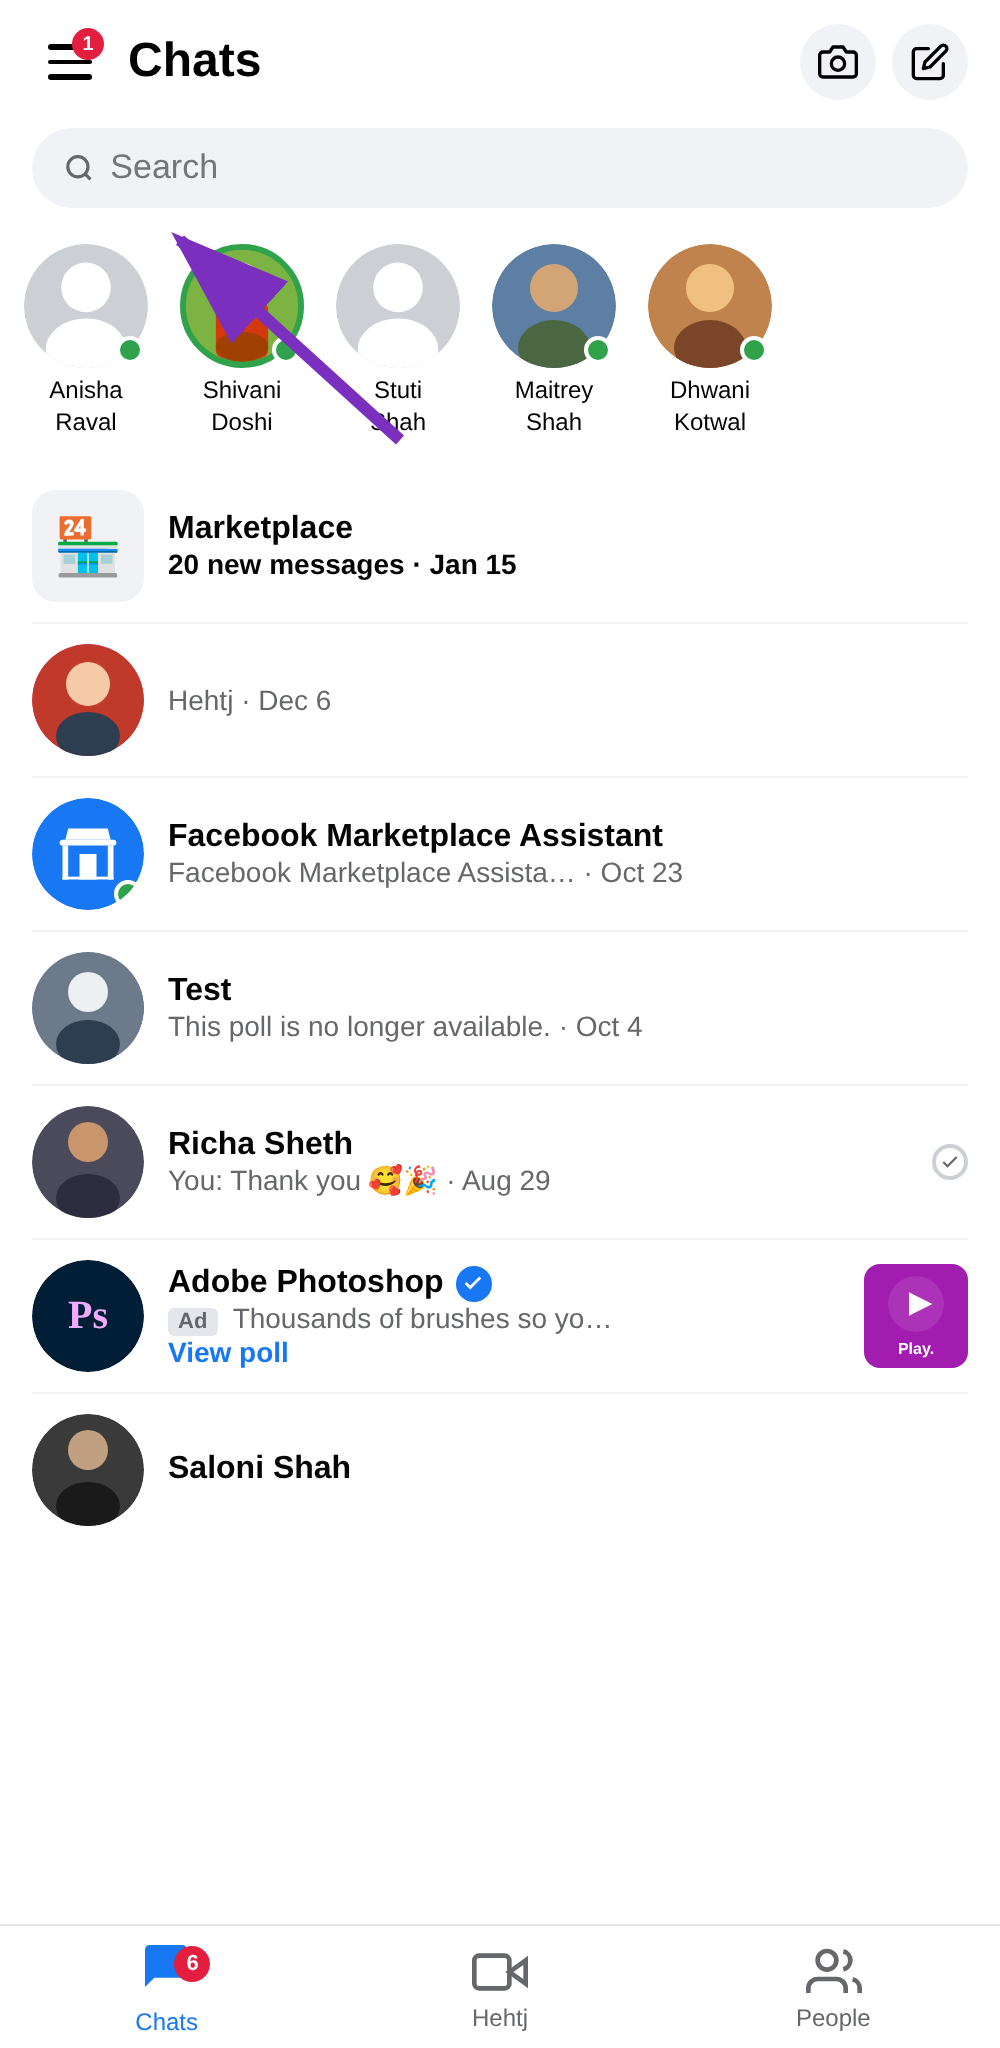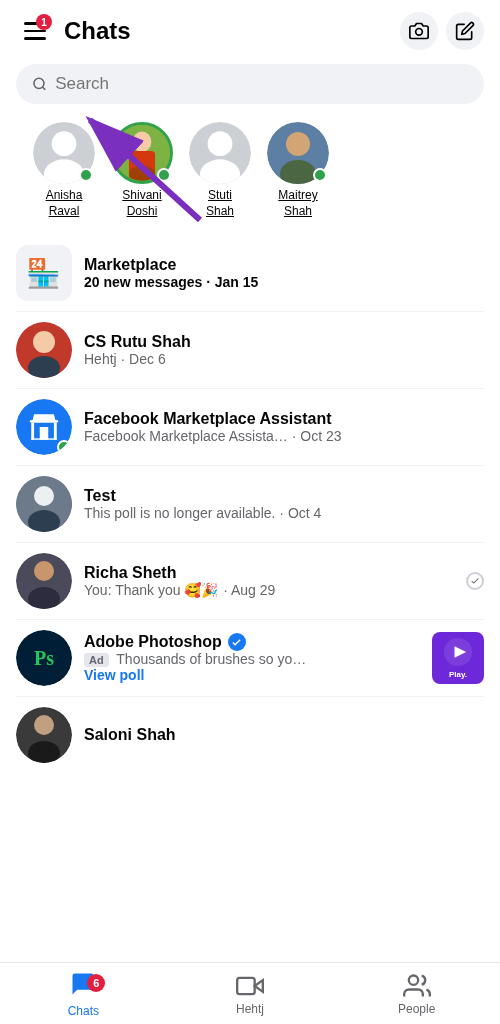--- a/index.html
+++ b/index.html
@@ -99,23 +99,22 @@
       font-size: 17px;
       color: #65676b;
       outline: none;
       width: 100%;
     }
 
     
     .stories-row {
       display: flex;
       gap: 16px;
-      padding: 8px 16px 16px 33px;
+      padding: 8px 16px 16px 12px;
       overflow-x: auto;
-      text-decoration: underline;
     }
     .stories-row::-webkit-scrollbar { display: none; }
     .story-item {
       display: flex;
       flex-direction: column;
       align-items: center;
       gap: 4px;
       cursor: pointer;
       min-width: 60px;
     }
@@ -302,21 +301,21 @@
     }
     .view-more-link {
       color: #1877f2;
       font-size: 14px;
       font-weight: 600;
     }
     .ad-play-thumb {
       width: 52px;
       height: 52px;
       border-radius: 8px;
-      background: #6d28d9;
+      background: #a21caf;
       display: flex;
       align-items: center;
       justify-content: center;
       flex-direction: column;
       gap: 2px;
       font-size: 9px;
       color: #fff;
       font-weight: 700;
       overflow: hidden;
       position: relative;
@@ -517,20 +516,33 @@
           <circle cx="31" cy="31" r="31" fill="#5c7fa3"></circle>
           <circle cx="31" cy="22" r="12" fill="#d4a574"></circle>
           <ellipse cx="31" cy="52" rx="18" ry="14" fill="#4a6741"></ellipse>
         </svg>
       </div>
       <div class="online-dot"></div>
     </div>
     <span class="story-name">Maitrey<br>Shah</span>
   </div>
 
+  <div class="story-item">
+    <div class="story-avatar-wrap">
+      <div class="story-avatar">
+        <svg viewBox="0 0 62 62" width="62" height="62">
+          <circle cx="31" cy="31" r="31" fill="#c0834e"></circle>
+          <circle cx="31" cy="22" r="12" fill="#f0c080"></circle>
+          <ellipse cx="31" cy="52" rx="18" ry="14" fill="#7a4528"></ellipse>
+        </svg>
+      </div>
+      <div class="online-dot"></div>
+    </div>
+    <span class="story-name">Dhwani<br>Kotwal</span>
+  </div>
 </div>
 
 <div class="chat-list">
 
   <div class="chat-item">
     <div class="chat-avatar marketplace">
       <div class="marketplace-icon">🏪</div>
     </div>
     <div class="chat-info">
       <div class="chat-name unread">
@@ -549,21 +561,20 @@
     <div class="chat-avatar">
       <div class="img-cs" style="width:56px;height:56px;border-radius:50%;background:linear-gradient(135deg,#f093fb,#f5576c);">
         <svg viewBox="0 0 56 56" width="56" height="56">
           <circle cx="28" cy="28" r="28" fill="#c0392b"></circle>
           <circle cx="28" cy="20" r="11" fill="#f5cba7"></circle>
           <ellipse cx="28" cy="46" rx="16" ry="12" fill="#2c3e50"></ellipse>
         </svg>
       </div>
     </div>
     <div class="chat-info">
-      <div class="chat-name">CS Rutu Shah</div>
       <div class="chat-preview">Hehtj · Dec 6</div>
     </div>
   </div>
   <div class="divider"></div>
 
   <div class="chat-item">
     <div class="chat-avatar" style="position:relative;">
       <div class="avatar-fb" style="width:56px;height:56px;border-radius:50%;background:#1877f2;display:flex;align-items:center;justify-content:center;">
         <svg width="34" height="34" viewBox="0 0 24 24" fill="#fff">
           <path d="M20 7H4l1-4h14l1 4z"></path>
@@ -617,21 +628,21 @@
         <svg width="10" height="10" viewBox="0 0 24 24" fill="none" stroke="#65676b" stroke-width="2.5">
           <polyline points="20 6 9 17 4 12"></polyline>
         </svg>
       </div>
     </div>
   </div>
   <div class="divider"></div>
 
   <div class="chat-item">
     <div class="chat-avatar">
-      <div class="avatar-adobe" style="width:56px;height:56px;border-radius:50%;background:#001e36;display:flex;align-items:center;justify-content:center;font-size:20px;font-weight:900;color:#22c55e;font-family:serif;">Ps</div>
+      <div class="avatar-adobe" style="width:56px;height:56px;border-radius:50%;background:#001e36;display:flex;align-items:center;justify-content:center;font-size:20px;font-weight:900;color:#f0abfc;font-family:serif;">Ps</div>
     </div>
     <div class="chat-info">
       <div class="chat-name">
         <span>Adobe Photoshop</span>
         <div class="verified-badge">
           <svg viewBox="0 0 24 24" fill="white" width="11" height="11">
               <polyline points="20 6 9 17 4 12" stroke="white" stroke-width="3" fill="none"></polyline>
             </svg>
         </div>
       </div>

